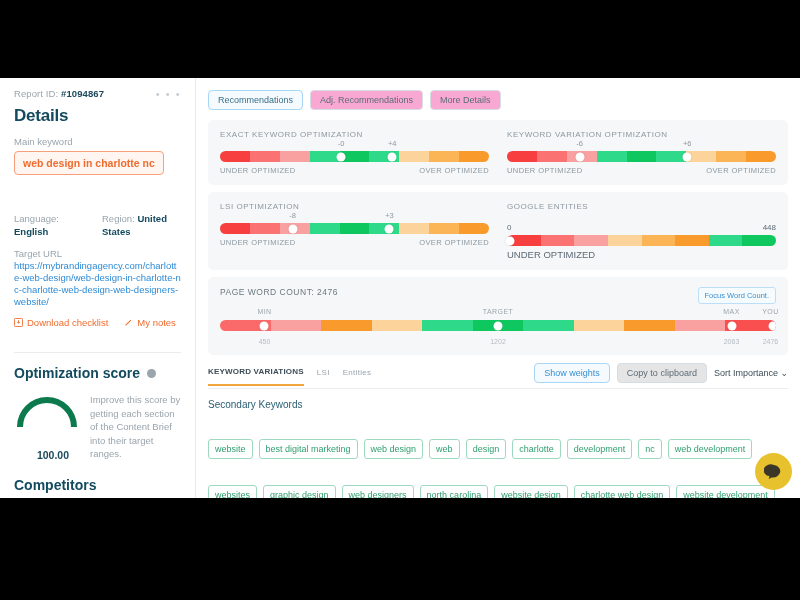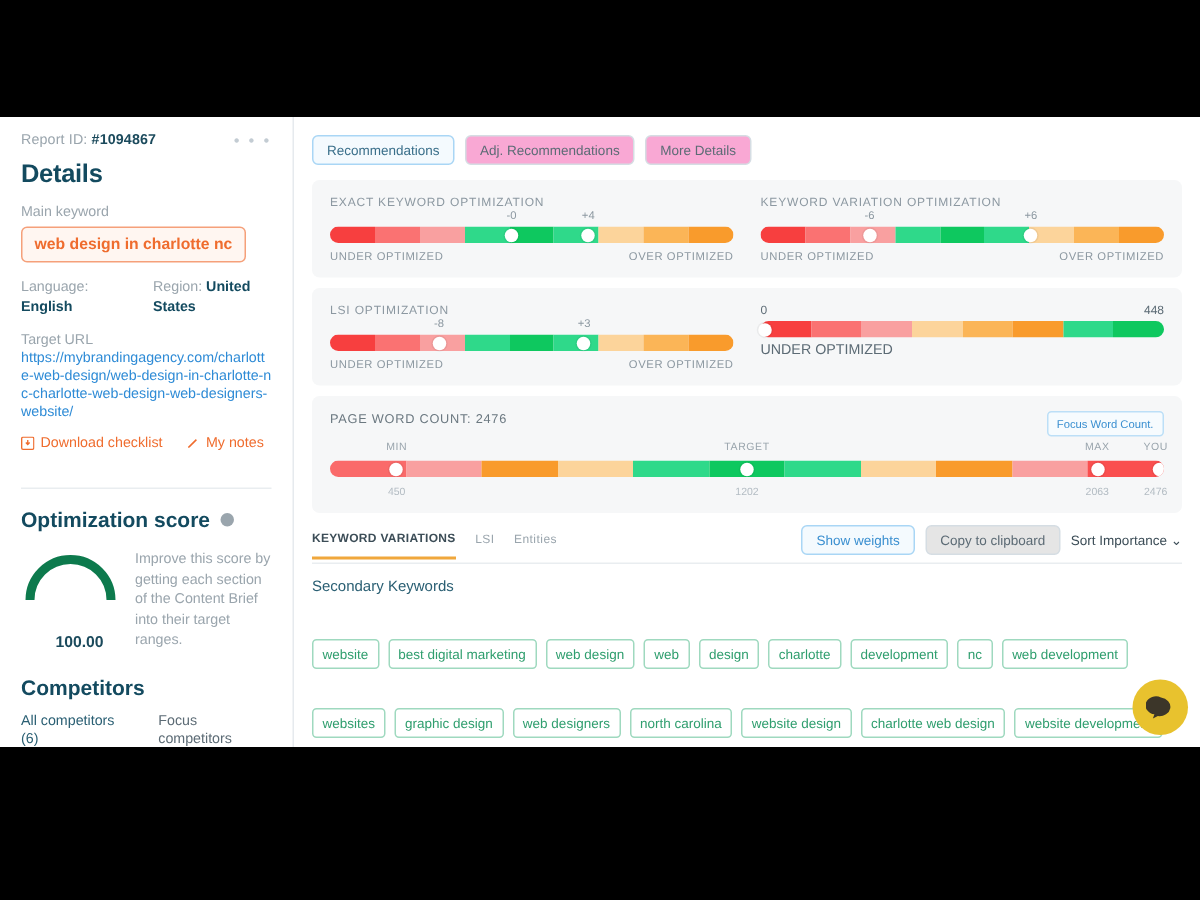--- a/index.html
+++ b/index.html
@@ -45,21 +45,21 @@
     border: 1px solid #f5a07a;
     background: #fff6f1;
     color: #ef6c2e;
     font-weight: bold;
     font-size: 10.5px;
     border-radius: 4px;
     padding: 5px 8px;
     margin-bottom: 10px;
   }
   .meta-row { display: flex; gap: 14px; margin-bottom: 10px; }
-  .meta-col { font-size: 9.5px; color: #9aa5ad; line-height: 13px; width: 74px;}
+  .meta-col { font-size: 9.5px; color: #9aa5ad; line-height: 13px; width: 74px; margin-top: 27px;}
   .meta-col b { color: #134a5f; }
   .turl-label { font-size: 9.5px; color: #9aa5ad; margin-bottom: 1px;}
   .turl {
     font-size: 9.5px; color: #2e8bd6; line-height: 12px;
     word-break: break-all; margin-bottom: 9px; text-decoration: none;
     display: block;
   }
   .actions { display: flex; gap: 16px; align-items: flex-end; margin-bottom: 24px;}
   .action {
     font-size: 9.5px; color: #ef6c2e; display: flex; align-items: center; gap: 4px;
@@ -355,20 +355,21 @@
             <div class="knob-lbl" style="left:63%">+3</div>
             <div class="knob" style="left:63%"></div>
           </div>
           <div class="ends">
             <span>UNDER OPTIMIZED</span>
             <span>OVER OPTIMIZED</span>
           </div>
         </div>
 
         <div>
+          <div class="sec-title">GOOGLE ENTITIES</div>
           <div class="ge-ends">
             <span>0</span>
             <span>448</span>
           </div>
           <div class="bar-wrap">
             <div class="bar" id="bar-ge">
                 <i style="background: rgb(247, 63, 63);"></i>
                 <i style="background: rgb(250, 114, 114);"></i>
                 <i style="background: rgb(249, 160, 160);"></i>
                 <i style="background: rgb(252, 212, 155);"></i>

